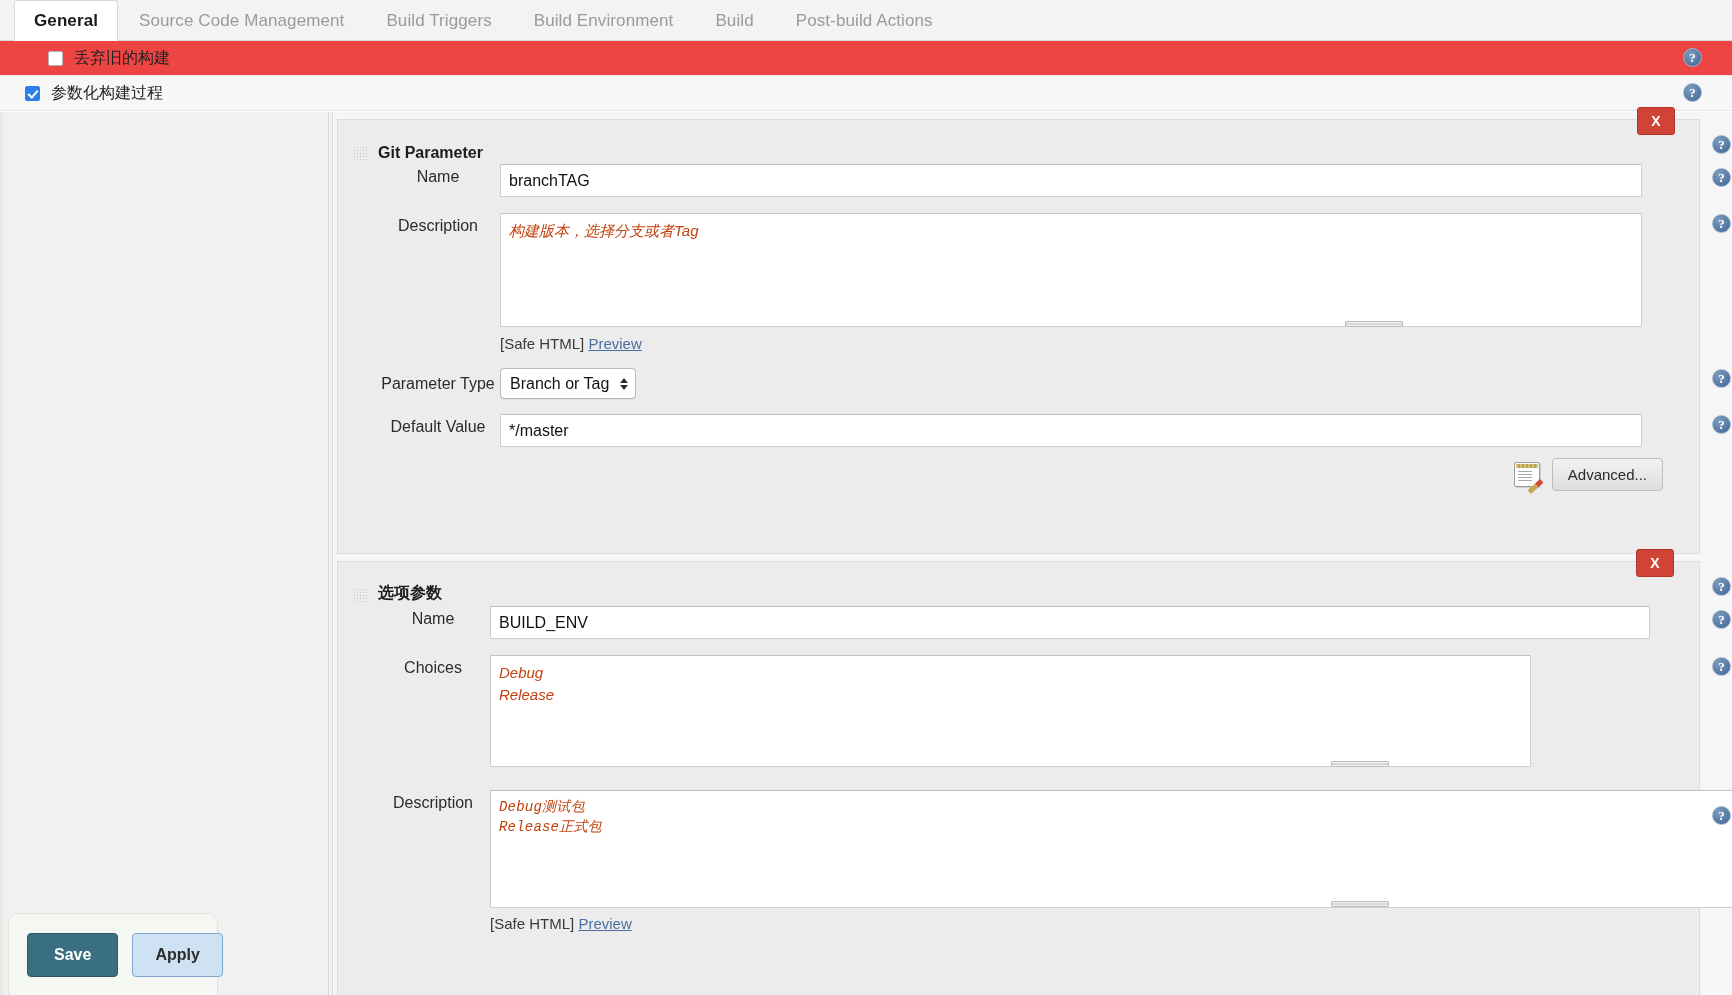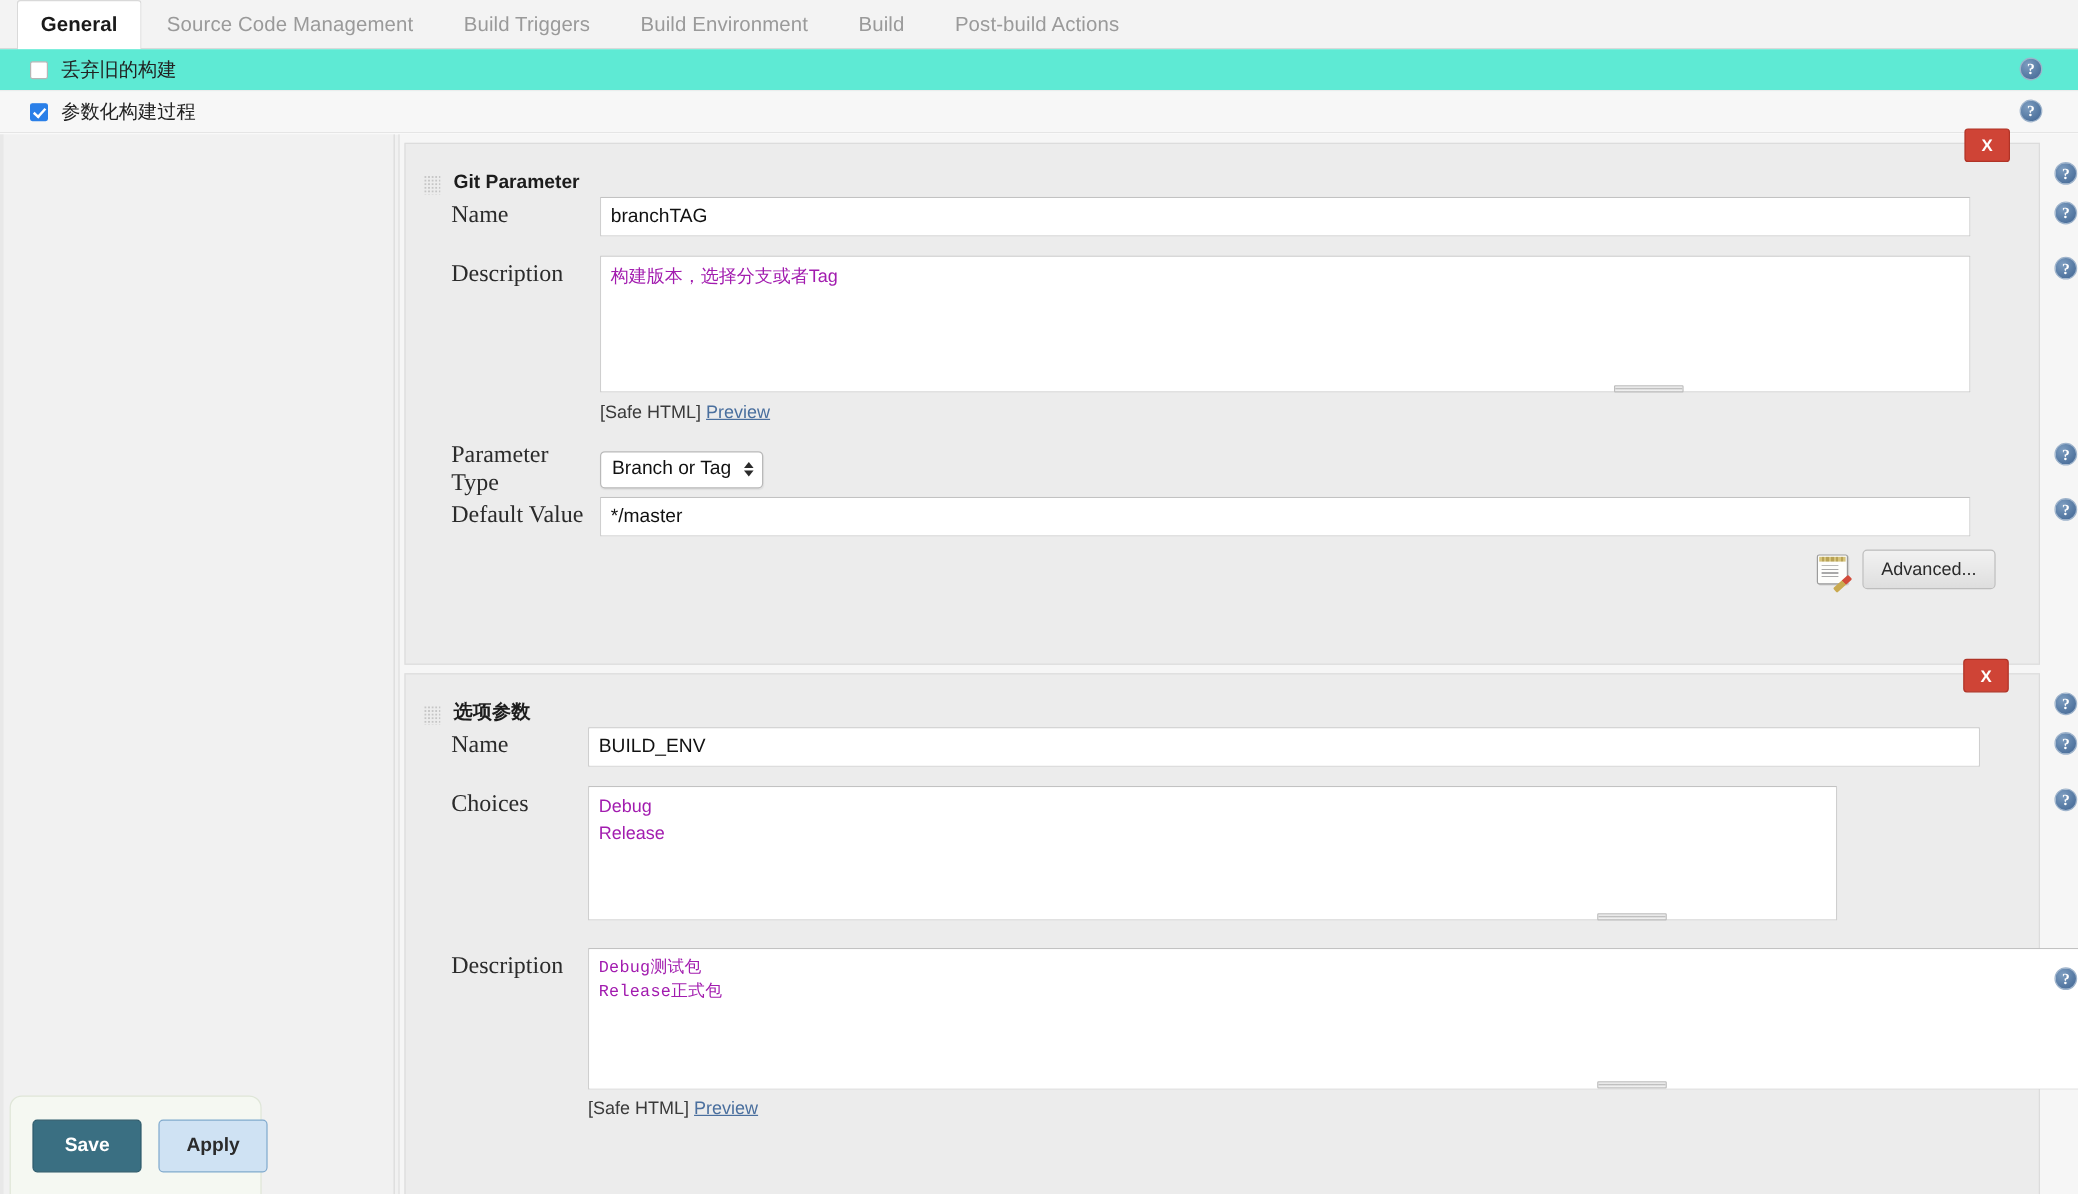--- a/index.html
+++ b/index.html
@@ -38,21 +38,21 @@
     margin-bottom: -1px;
     border-radius: 3px 3px 0 0;
     padding: 0 19px;
   }
 
   
   .chkrow {
     position: absolute; left: 0; width: 1732px; height: 35px;
     display: flex; align-items: center;
   }
-  .chkrow.r1 { top: 41px; background: #5eead4; border-bottom: 1px solid #ececec; }
+  .chkrow.r1 { top: 41px; background: #ef4444; border-bottom: 1px solid #ececec; padding-left: 23px; }
   .chkrow.r2 { top: 76px; background: #f7f7f7; border-bottom: 1px solid #e5e5e5; }
   .chkbox {
     width: 15px; height: 15px; margin-left: 25px; margin-right: 11px;
     border: 1px solid #b6b6b6; border-radius: 2px; background: #fff;
     flex: none;
   }
   .chkbox.checked {
     background: #2a7fe8; border-color: #2a7fe8;
     position: relative;
   }
@@ -120,38 +120,38 @@
     position: absolute; width: 38px; height: 28px;
     background: #cf4436; border: 1px solid #b03326; border-radius: 3px;
     color: #fff; font-size: 14px; font-weight: bold;
     display: flex; align-items: center; justify-content: center;
     cursor: pointer;
   }
 
   
   .frow { position: absolute; display: flex; align-items: flex-start; }
   .flabel {
-    font-size: 20px; color: #2b2b2b;
-    text-align: left;
+    font-size: 16px; color: #2b2b2b;
+    text-align: center;
     padding-top: 4px;
-    font-family: Liberation Serif, serif;
   }
   .finput {
     background: #fff; border: 1px solid #cfcfcf; border-top-color: #c2c2c2;
     font-size: 16px; color: #111; padding: 5px 8px;
     font-family: "Liberation Sans", sans-serif;
     outline: none;
     border-radius: 1px;
   }
   .ftext {
     background: #fff; border: 1px solid #cfcfcf; border-top-color: #c2c2c2;
-    font-size: 15px; color: #a21caf; padding: 6px 8px;
+    font-size: 15px; color: #c2410c; padding: 6px 8px;
     resize: none; outline: none; border-radius: 1px;
     line-height: 1.45;
     overflow: hidden;
+    font-style: italic;
   }
   .ftext.mono { font-family: "Liberation Mono", monospace; font-size: 14px; letter-spacing: .2px; }
   .ftext.sans { font-family: "Liberation Sans", sans-serif; }
   .grip-h {
     position: absolute; height: 6px; width: 58px;
     background: linear-gradient(#fafafa 0, #e0e0e0 35%, #a9a9a9 50%, #e0e0e0 65%, #fafafa 100%);
     border: 1px solid #bdbdbd; border-radius: 1px;
   }
 
   .safehtml { position: absolute; font-size: 15px; color: #3a3a3a; white-space: nowrap; }

